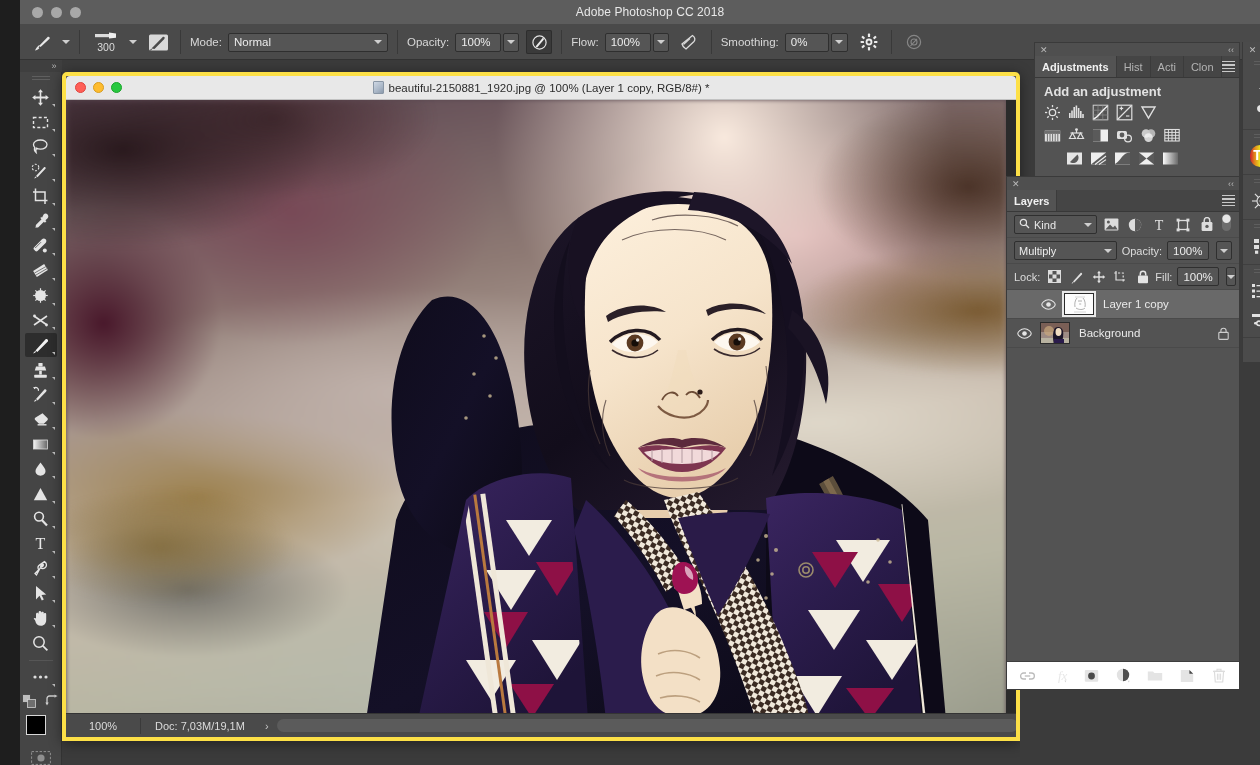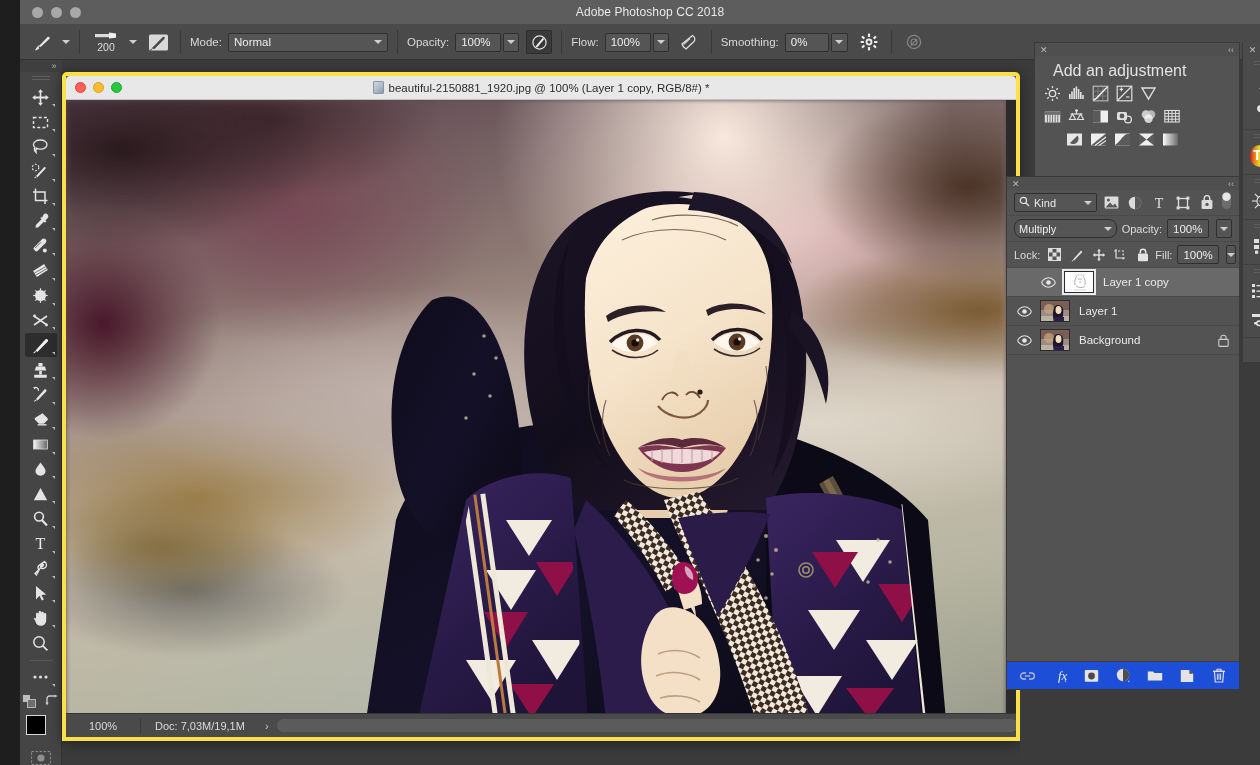--- a/index.html
+++ b/index.html
@@ -195,40 +195,40 @@
     border-bottom: 1px solid #383838;
   }
   .tab {
     padding: 0 7px; display: flex; align-items: center; font-size: 11px; color: #b3b3b3;
     background: #454545; border-right: 1px solid #3b3b3b; max-width: 38px; overflow: hidden; white-space: nowrap;
   }
   .tab.active { background: #535353; color: #f1f1f1; font-weight: bold; max-width: none; }
   .tab.first { max-width: none; }
   .panel-menu { position: absolute; right: 4px; top: 5px; width: 13px; height: 11px;
     background: repeating-linear-gradient(to bottom,#c8c8c8 0 1.5px, transparent 1.5px 3.5px); }
-  .adj-head { font-size: 16px; color: #e2e2e2; font-weight: normal; padding: 6px 0 3px 18px; }
+  .adj-head { font-size: 13px; color: #e2e2e2; font-weight: bold; padding: 6px 0 3px 9px; }
   .adj-rows { padding: 1px 9px 0 9px; }
   .adj-row { display: flex; gap: 7px; align-items: center; height: 23px; }
 
   .dock-layers {
     position: absolute; left: 986px; top: 176px; width: 234px; height: 514px;
     background: #535353; border: 1px solid #3a3a3a;
   }
   .lp-row {
     display: flex; align-items: center; height: 26px; padding: 8px 7px; gap: 5px;
     border-bottom: 1px solid #4a4a4a;
   }
   .lp-kind {
     width: 96px; height: 19px; background: #555; border: 1px solid #2f2f2f; border-radius: 2px;
     display: flex; align-items: center; padding: 0 4px; gap: 4px; font-size: 11px; color: #e8e8e8;
     justify-content: space-between;
   }
   .filt-icon { width: 22px; height: 20px; display: flex; align-items: center; justify-content: center; }
   .lp-blend {
-    flex: 1; height: 19px; background: #555; border: 1px solid #2f2f2f; border-radius: 8px;
+    flex: 1; height: 19px; background: #555; border: 1px solid #2f2f2f; border-radius: 2px;
     display: flex; align-items: center; justify-content: space-between; padding: 0 4px;
     font-size: 11px; color: #ececec;
   }
   .lp-lbl { font-size: 11px; color: #dcdcdc; white-space: nowrap; }
   .lock-icons { display: flex; gap: 7px; align-items: center; margin-left: 2px; }
   .lock-icons > span { width: 15px; height: 16px; display: flex; align-items: center; justify-content: center; }
 
   .layerlist { position: relative; }
   .layer {
     display: flex; align-items: center; height: 29px; padding: 0 8px 0 4px;
@@ -239,21 +239,21 @@
   .thumb-box { width: 36px; display: flex; align-items: center; justify-content: center; }
   .thumb {
     width: 30px; height: 22px; border: 1px solid #2b2b2b; overflow: hidden; position: relative;
   }
   .thumb.sel-outline { outline: 2px solid #e9e9e9; outline-offset: 0px; }
   .layer-name { font-size: 11.5px; color: #eaeaea; flex: 1; padding-left: 6px; }
   .layer-lock { width: 16px; display: flex; align-items: center; justify-content: center; }
 
   .lp-bottom {
     position: absolute; left: 0; bottom: 0; width: 232px; height: 28px;
-    background: #1d4ed8; border-top: 1px solid #3e3e3e;
+    background: #ffffff; border-top: 1px solid #3e3e3e;
     display: flex; align-items: center; justify-content: center; gap: 15px;
   }
   .lpb { width: 17px; height: 18px; display: flex; align-items: center; justify-content: center; position: relative; }
 
   
   .iconstrip {
     position: absolute; left: 1222px; top: 42px; width: 38px; height: 320px;
     background: #4b4b4b; border-left: 1px solid #3a3a3a;
     display: flex; flex-direction: column; align-items: center;
   }
@@ -299,21 +299,21 @@
       </div>
       <span class="chev"></span>
     </div>
     <div class="ob-sep"></div>
     <div class="ob-group">
       <div class="brushsize">
         <svg width="26" height="9" viewBox="0 0 26 9">
             <rect x="2" y="3" width="14" height="3.2" fill="#dcdcdc"></rect>
             <polygon points="16,1.6 23,2.4 23,6.8 16,7.6" fill="#efefef"></polygon>
           </svg>
-        <span class="num">200</span>
+        <span class="num">300</span>
       </div>
       <span class="chev"></span>
     </div>
     <div style="width:8px"></div>
     <div class="ob-btn">
       <svg width="21" height="19" viewBox="0 0 21 19">
           <rect x="1" y="1.5" width="19" height="16" rx="1.5" fill="#d9d9d9"></rect>
           <path d="M3.5 15.5 L14.5 4.2 c.7-.7 1.9-.4 2.2.4 .2.6-.1 1.1-.6 1.6 L6.5 16 z" fill="#4a4a4a"></path>
           <path d="M3.2 15.8c-.6.5-1 1.1-1.2 1.9.9-.2 1.5-.6 2-1.2z" fill="#4a4a4a"></path>
         </svg>
@@ -817,20 +817,27 @@
       <div class="sb-arrow">›</div>
       <div class="sb-scroll"></div>
     </div>
   </div>
 
   <div class="dock-adj">
     <div class="panel-closebar">
       <span>✕</span>
       <span>‹‹</span>
     </div>
+    <div class="tabrow">
+      <div class="tab active first">Adjustments</div>
+      <div class="tab">Hist</div>
+      <div class="tab">Acti</div>
+      <div class="tab">Clon</div>
+      <div class="panel-menu"></div>
+    </div>
     <div class="adj-head">Add an adjustment</div>
     <div class="adj-rows">
       <div class="adj-row">
         <span>
           <svg width="17" height="17" viewBox="0 0 17 17">
               <circle cx="8.5" cy="8.5" r="3.2" fill="none" stroke="#e0e0e0" stroke-width="1.3"></circle>
               <g stroke="#e0e0e0" stroke-width="1.3">
                 <path d="M8.5 1v2.2"></path>
                 <path d="M8.5 13.8V16"></path>
                 <path d="M1 8.5h2.2"></path>
@@ -973,20 +980,24 @@
             </svg>
         </span>
       </div>
     </div>
   </div>
 
   <div class="dock-layers">
     <div class="panel-closebar">
       <span>✕</span>
       <span>‹‹</span>
+    </div>
+    <div class="tabrow">
+      <div class="tab active first">Layers</div>
+      <div class="panel-menu"></div>
     </div>
 
     <div class="lp-row">
       <div class="lp-kind">
         <span style="display:flex;align-items:center;gap:4px">
           <span>
             <svg width="11" height="11" viewBox="0 0 11 11">
                 <circle cx="4.4" cy="4.4" r="3.1" fill="none" stroke="#e4e4e4" stroke-width="1.2"></circle>
                 <path d="M6.8 6.8 L10 10" stroke="#e4e4e4" stroke-width="1.3"></path>
               </svg>
@@ -1124,42 +1135,20 @@
                 <g stroke="#b0b0b0" stroke-width=".5">
                   <path d="M10 3 L20 3"></path>
                   <path d="M9 18 L21 18"></path>
                 </g>
               </svg>
           </span>
         </span>
         <span class="layer-name">Layer 1 copy</span>
       </div>
 
-      <div class="layer">
-        <span class="eye">
-          <svg width="15" height="11" viewBox="0 0 15 11">
-              <path d="M7.5 0.8 C11.4 0.8 14.2 4 14.2 5.5 C14.2 7 11.4 10.2 7.5 10.2 C3.6 10.2 0.8 7 0.8 5.5 C0.8 4 3.6 0.8 7.5 0.8z" fill="none" stroke="#e6e6e6" stroke-width="1.1"></path>
-              <circle cx="7.5" cy="5.5" r="2.3" fill="#e6e6e6"></circle>
-            </svg>
-        </span>
-        <span class="thumb-box">
-          <span class="thumb">
-            <svg width="30" height="22" viewBox="0 0 30 22">
-                <rect width="30" height="22" fill="#9d8b84"></rect>
-                <rect width="30" height="9" fill="#7a5f56"></rect>
-                <rect y="15" width="30" height="7" fill="#b8b2a0"></rect>
-                <ellipse cx="8" cy="8" rx="5" ry="5" fill="#c9a87e" opacity=".7"></ellipse>
-                <path d="M14 5 c3-2 7-1 8 3 1 5-1 11-2 14 H13 c-1-5-2-13 1-17z" fill="#1b1528"></path>
-                <ellipse cx="17.5" cy="9" rx="3" ry="4" fill="#f0ddc2"></ellipse>
-                <path d="M13 16 h10 v6 H13z" fill="#2b1c4c"></path>
-              </svg>
-          </span>
-        </span>
-        <span class="layer-name">Layer 1</span>
-      </div>
 
       <div class="layer">
         <span class="eye">
           <svg width="15" height="11" viewBox="0 0 15 11">
               <path d="M7.5 0.8 C11.4 0.8 14.2 4 14.2 5.5 C14.2 7 11.4 10.2 7.5 10.2 C3.6 10.2 0.8 7 0.8 5.5 C0.8 4 3.6 0.8 7.5 0.8z" fill="none" stroke="#e6e6e6" stroke-width="1.1"></path>
               <circle cx="7.5" cy="5.5" r="2.3" fill="#e6e6e6"></circle>
             </svg>
         </span>
         <span class="thumb-box">
           <span class="thumb">

